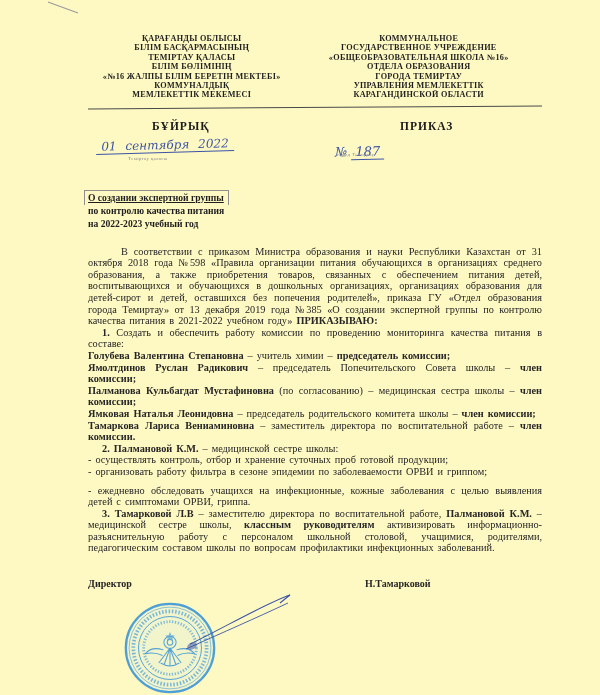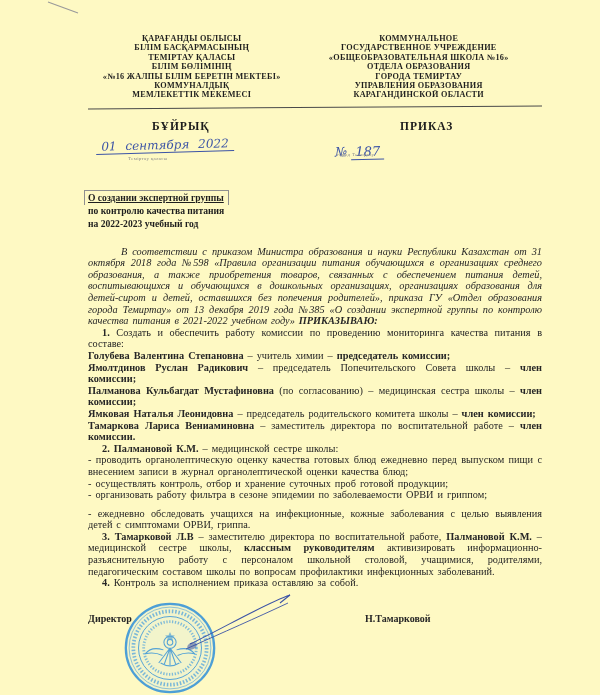--- a/index.html
+++ b/index.html
@@ -31,21 +31,21 @@
   .num-line .nval{border-bottom:1px solid #3b53a6;padding:0 4px;}
   .num-caption{position:absolute;left:249px;top:34px;font-size:5px;color:#8d8d8d;letter-spacing:.3px;}
 
   
   .subject{margin-top:14px;font-weight:bold;font-size:9.6px;line-height:12.6px;width:200px;color:#1e1e1e;}
   .subject-boxed{display:inline-block;border:1px solid #8f8f8f;border-bottom:none;padding:1px 4px 1px 3px;margin-left:-4px;text-decoration:underline;}
 
   
   .body-text{margin-top:15px;font-size:10.3px;line-height:11.6px;}
   .para{margin:0;text-align:justify;word-spacing:1.4px;}
-  .intro{text-indent:33px;font-style:italic;}
+  .intro{text-indent:33px;}
   .num-indent{text-indent:14px;}
   .gap-top{margin-top:7px;}
   .b{font-weight:bold;}
 
   
   .footer{position:relative;margin-top:24px;font-weight:bold;font-size:10px;height:16px;}
   .director-label{position:absolute;left:0;top:0;}
   .director-name{position:absolute;left:277px;top:0;}
 
   
@@ -73,21 +73,21 @@
           <div>«№16 ЖАЛПЫ БІЛІМ БЕРЕТІН МЕКТЕБІ»</div>
           <div>КОММУНАЛДЫҚ</div>
           <div>МЕМЛЕКЕТТІК МЕКЕМЕСІ</div>
         </div>
       <div class="org-col right">
           <div>КОММУНАЛЬНОЕ</div>
           <div>ГОСУДАРСТВЕННОЕ УЧРЕЖДЕНИЕ</div>
           <div>«ОБЩЕОБРАЗОВАТЕЛЬНАЯ ШКОЛА №16»</div>
           <div>ОТДЕЛА ОБРАЗОВАНИЯ</div>
           <div>ГОРОДА ТЕМИРТАУ</div>
-          <div>УПРАВЛЕНИЯ ОБРАЗОВАНИЯ</div>
+          <div>УПРАВЛЕНИЯ МЕМЛЕКЕТТІК</div>
           <div>КАРАГАНДИНСКОЙ ОБЛАСТИ</div>
         </div>
     </div>
 
     <div class="divider"></div>
 
     <div class="order-section">
       <div class="order-label kk-label">БҰЙРЫҚ</div>
       <div class="order-label ru-label">ПРИКАЗ</div>
 
@@ -106,26 +106,24 @@
 
     <div class="body-text">
       <p class="para intro"><span>В соответствии с приказом Министра образования и науки Республики Казахстан от 31 октября 2018 года №598 «Правила организации питания обучающихся в организациях среднего образования, а также приобретения товаров, связанных с обеспечением питания детей, воспитывающихся и обучающихся в дошкольных организациях, организациях образования для детей-сирот и детей, оставшихся без попечения родителей», приказа ГУ «Отдел образования города Темиртау» от 13 декабря 2019 года №385 «О создании экспертной группы по контролю качества питания в 2021-2022 учебном году» </span><span class="b">ПРИКАЗЫВАЮ:</span></p>
       <p class="para num-indent"><span class="b">1.</span><span> Создать и обеспечить работу комиссии по проведению мониторинга качества питания в составе:</span></p>
       <p class="para"><span class="b">Голубева Валентина Степановна</span><span> – учитель химии – </span><span class="b">председатель комиссии;</span></p>
       <p class="para"><span class="b">Ямолтдинов Руслан Радикович</span><span> – председатель Попечительского Совета школы – </span><span class="b">член комиссии;</span></p>
       <p class="para"><span class="b">Палманова Кульбагдат Мустафиновна</span><span> (по согласованию) – медицинская сестра школы – </span><span class="b">член комиссии;</span></p>
       <p class="para"><span class="b">Ямковая Наталья Леонидовна</span><span> – председатель родительского комитета школы – </span><span class="b">член комиссии;</span></p>
       <p class="para"><span class="b">Тамаркова Лариса Вениаминовна</span><span> – заместитель директора по воспитательной работе – </span><span class="b">член комиссии.</span></p>
       <p class="para num-indent"><span class="b">2. Палмановой К.М.</span><span> – медицинской сестре школы:</span></p>
-      <p class="para">- проводить органолептическую оценку качества готовых блюд ежедневно перед выпуском пищи с внесением записи в журнал органолептической оценки качества блюд;</p>
       <p class="para">- осуществлять контроль, отбор и хранение суточных проб готовой продукции;</p>
       <p class="para">- организовать работу фильтра в сезоне эпидемии по заболеваемости ОРВИ и гриппом;</p>
       <p class="para gap-top">- ежедневно обследовать учащихся на инфекционные, кожные заболевания с целью выявления детей с симптомами ОРВИ, гриппа.</p>
       <p class="para num-indent"><span class="b">3. Тамарковой Л.В</span><span> – заместителю директора по воспитательной работе, </span><span class="b">Палмановой К.М.</span><span> – медицинской сестре школы, </span><span class="b">классным руководителям</span><span> активизировать информационно-разъяснительную работу с персоналом школьной столовой, учащимися, родителями, педагогическим составом школы по вопросам профилактики инфекционных заболеваний.</span></p>
-      <p class="para num-indent"><span class="b">4.</span><span> Контроль за исполнением приказа оставляю за собой.</span></p>
     </div>
 
     <div class="footer">
       <span class="director-label">Директор</span>
       <span class="director-name">Н.Тамарковой</span>
     </div>
   </div>
 
   <svg class="stamp" viewBox="0 0 100 100">
     <circle cx="50" cy="50" r="47" fill="#bfe0f4" fill-opacity="0.18" stroke="#4d9fd6" stroke-width="2.4"></circle>

